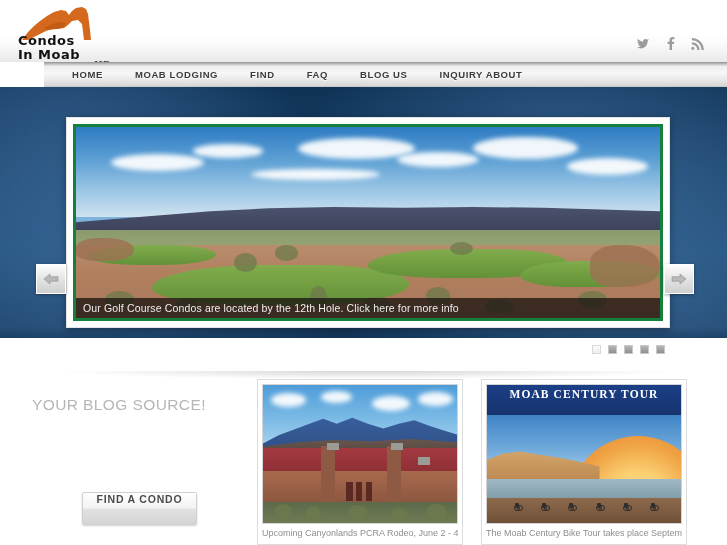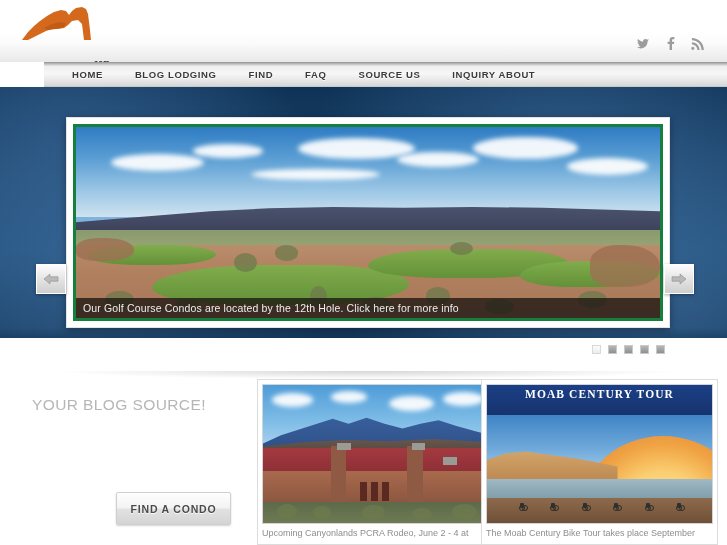--- a/index.html
+++ b/index.html
@@ -99,27 +99,27 @@
   .lower{position:absolute;left:0;top:338px;width:727px;height:207px;background:#ffffff;}
   .lower-shadow{position:absolute;left:62px;top:371px;width:610px;height:8px;
     background:radial-gradient(ellipse at 50% 0%, rgba(0,0,0,.16) 0%, rgba(0,0,0,0) 72%);}
 
   .intro{position:absolute;left:32px;top:396px;width:206px;}
   .intro h2{margin:0;font-size:15.5px;font-weight:normal;color:#b6b6b6;
     letter-spacing:.4px;line-height:1.1;}
   .intro p{margin:9px 0 0;font-size:9.5px;color:#9b9b9b;line-height:1.55;}
 
   .find-btn{position:absolute;left:82px;top:492px;width:113px;height:31px;
-    display:flex;align-items:center;justify-content:center;cursor:pointer;
+    display:flex;align-items:flex-start;justify-content:center;cursor:pointer;
     background:linear-gradient(to bottom,#fefefe 0%,#f3f3f3 48%,#e2e2e2 52%,#d4d4d4 100%);
-    border:1px solid #cfcfcf;border-radius:2px;box-shadow:0 1px 2px rgba(0,0,0,.18),inset 0 1px 0 #fff;margin-left:34px;}
+    border:1px solid #cfcfcf;border-radius:2px;box-shadow:0 1px 2px rgba(0,0,0,.18),inset 0 1px 0 #fff;}
   .find-btn span{font-size:10.5px;font-weight:bold;color:#4a4a4a;letter-spacing:.8px;
     text-shadow:0 1px 0 rgba(255,255,255,.85);}
 
-  .card{position:absolute;top:379px;width:237px;height:166px;
+  .card{position:absolute;top:379px;width:206px;height:166px;
     background:#fff;border:1px solid #dcdcdc;padding:4px;box-sizing:border-box;}
   .card.one{left:257px;}
   .card.two{left:481px;}
   .card-img{position:relative;width:100%;height:140px;overflow:hidden;border:1px solid #d4d4d4;box-sizing:border-box;}
   .card-cap{font-size:9px;color:#8e8e8e;margin-top:4px;line-height:1.25;
     white-space:nowrap;overflow:hidden;}
 
   
   .r-sky{position:absolute;left:0;top:0;width:100%;height:46%;
     background:linear-gradient(to bottom,#4e9cd8 0%,#7cbbe6 55%,#a9d3ef 100%);}
@@ -168,20 +168,24 @@
 
 <div id="page">
 
   <div class="header">
 
     <div class="logo">
       <svg class="logo-arch" viewBox="0 0 100 40">
         <path d="M8 38 L14 30 L20 24 L26 19 L33 14 L40 10 L47 8 L52 9 L55 13 L58 9 L62 6 L68 5 L72 7 L74 12 L75 20 L76 28 L77 38 L70 38 L69 30 L68 22 L64 18 L58 19 L54 23 L50 26 L44 27 L38 27 L32 29 L26 32 L20 35 L14 38 Z" fill="#d4691d"></path>
         <path d="M30 26 L38 22 L46 20 L52 21 L50 25 L42 27 L34 28 Z" fill="#c25c15"></path>
       </svg>
+      <div class="logo-text">
+        <div class="logo-line1">Condos</div>
+        <div class="logo-line2">In Moab</div>
+      </div>
       <div class="logo-dotcom" style="position:absolute;left:4px;top:56px;">.com</div>
     </div>
 
     <div class="social">
       <span>
         <svg width="15" height="15" viewBox="0 0 16 16">
             <path d="M14 4.3c-.5.2-1 .4-1.5.4.5-.3.9-.8 1.1-1.4-.5.3-1.1.5-1.7.7A2.6 2.6 0 0 0 7.4 6a7.4 7.4 0 0 1-5.4-2.7 2.6 2.6 0 0 0 .8 3.5c-.4 0-.8-.1-1.2-.3 0 1.3.9 2.3 2.1 2.6-.4.1-.8.1-1.2 0 .3 1 1.3 1.8 2.4 1.8A5.3 5.3 0 0 1 1 12a7.4 7.4 0 0 0 4 1.2c4.8 0 7.5-4 7.4-7.7.5-.4.9-.8 1.2-1.2z" fill="#8c8c8c"></path>
           </svg>
       </span>
       <span>
@@ -193,24 +197,24 @@
         <svg width="15" height="15" viewBox="0 0 16 16">
             <path d="M3 11.5a1.7 1.7 0 1 1 0 3.4 1.7 1.7 0 0 1 0-3.4zM2 6.6v2.5c3.2 0 5.8 2.6 5.8 5.8h2.5C10.3 10.3 6.6 6.6 2 6.6zM2 2v2.5c5.7 0 10.3 4.6 10.3 10.4h2.5C14.8 7.7 9.1 2 2 2z" fill="#8c8c8c"></path>
           </svg>
       </span>
     </div>
   </div>
 
   <div class="navbar">
     <div class="nav-inner">
       <div class="nav-item">HOME</div>
-      <div class="nav-item">BLOG LODGING</div>
+      <div class="nav-item">MOAB LODGING</div>
       <div class="nav-item">FIND</div>
       <div class="nav-item">FAQ</div>
-      <div class="nav-item">SOURCE US</div>
+      <div class="nav-item">BLOG US</div>
       <div class="nav-item">INQUIRY ABOUT</div>
     </div>
   </div>
 
   <div class="band">
     <div class="band-fade"></div>
   </div>
 
   <div class="arrow left">
     <svg width="16" height="12" viewBox="0 0 16 12">

